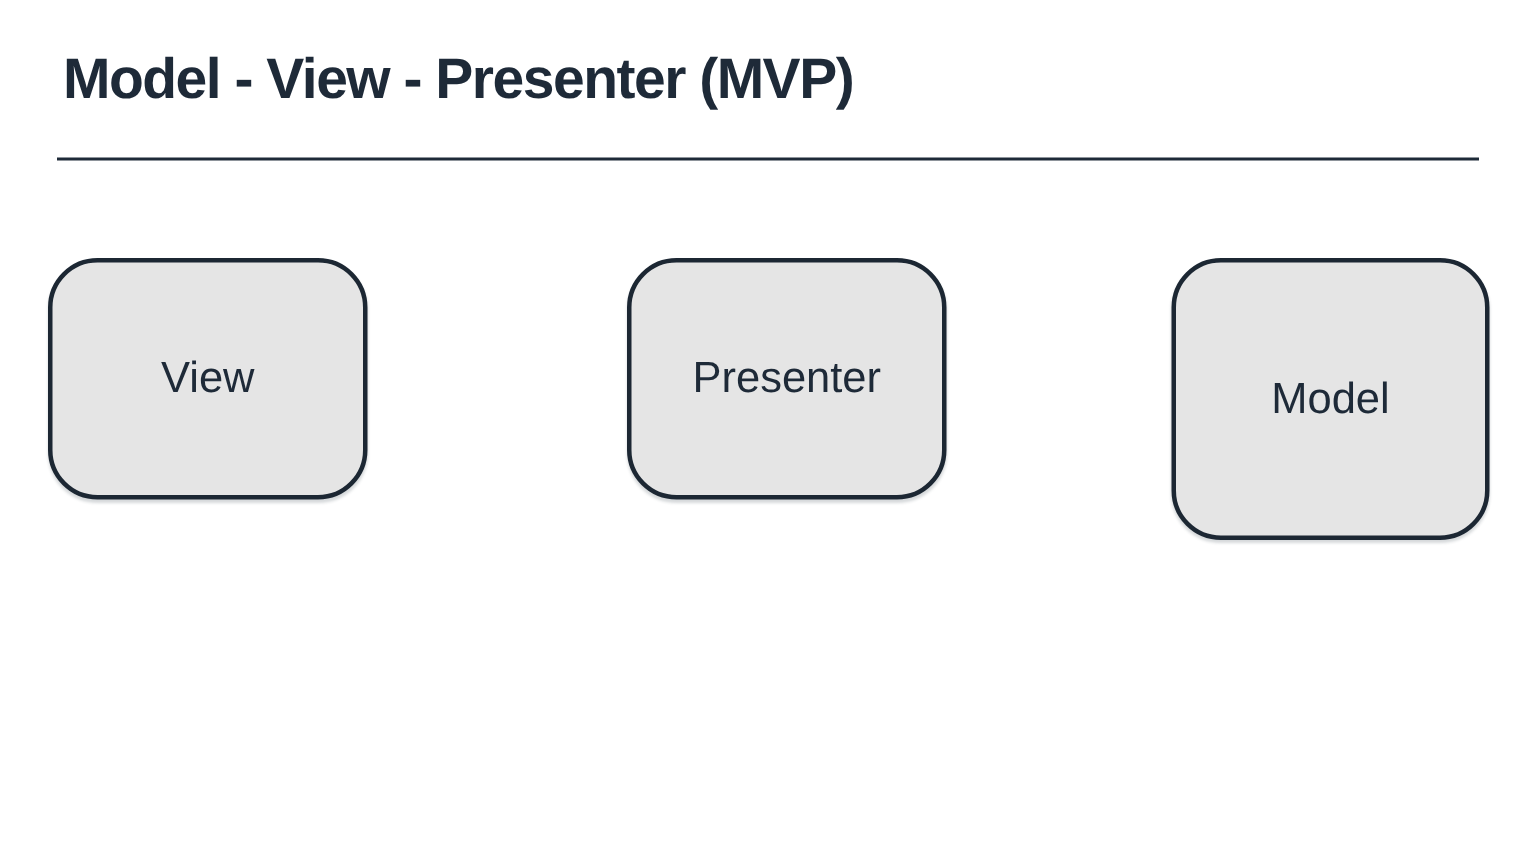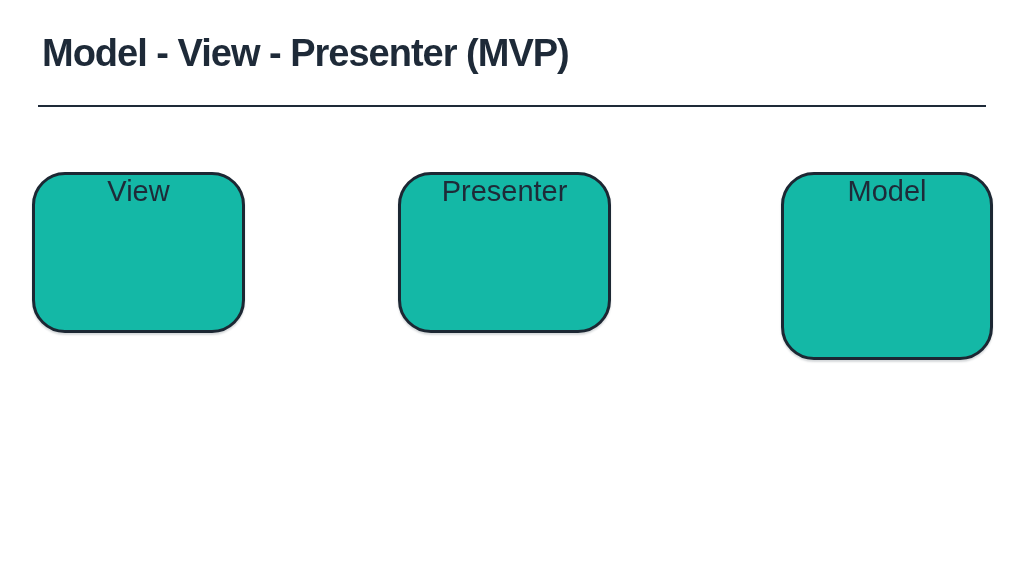--- a/index.html
+++ b/index.html
@@ -43,30 +43,30 @@
     left: 0;
     top: 0;
     width: 100%;
     height: 100%;
   }
   .node {
     position: absolute;
     top: 172px;
     width: 213px;
     height: 161px;
-    background: #14b8a6;
+    background: #e5e5e5;
     border: 3px solid var(--border);
     border-radius: 33px;
     display: flex;
-    align-items: flex-start;
+    align-items: center;
     justify-content: center;
     box-shadow: 0 2px 2px rgba(30, 42, 56, 0.18);
   }
   .node-view      { left: 32px;  }
-  .node-presenter { left: 398px; }
+  .node-presenter { left: 418px; }
   .node-model     { left: 781px; width: 212px; height: 188px; }
   .node-label {
     font-size: 29px;
     font-weight: 400;
     color: var(--ink);
     white-space: nowrap;
   }
 </style>
 </head>
 <body>

